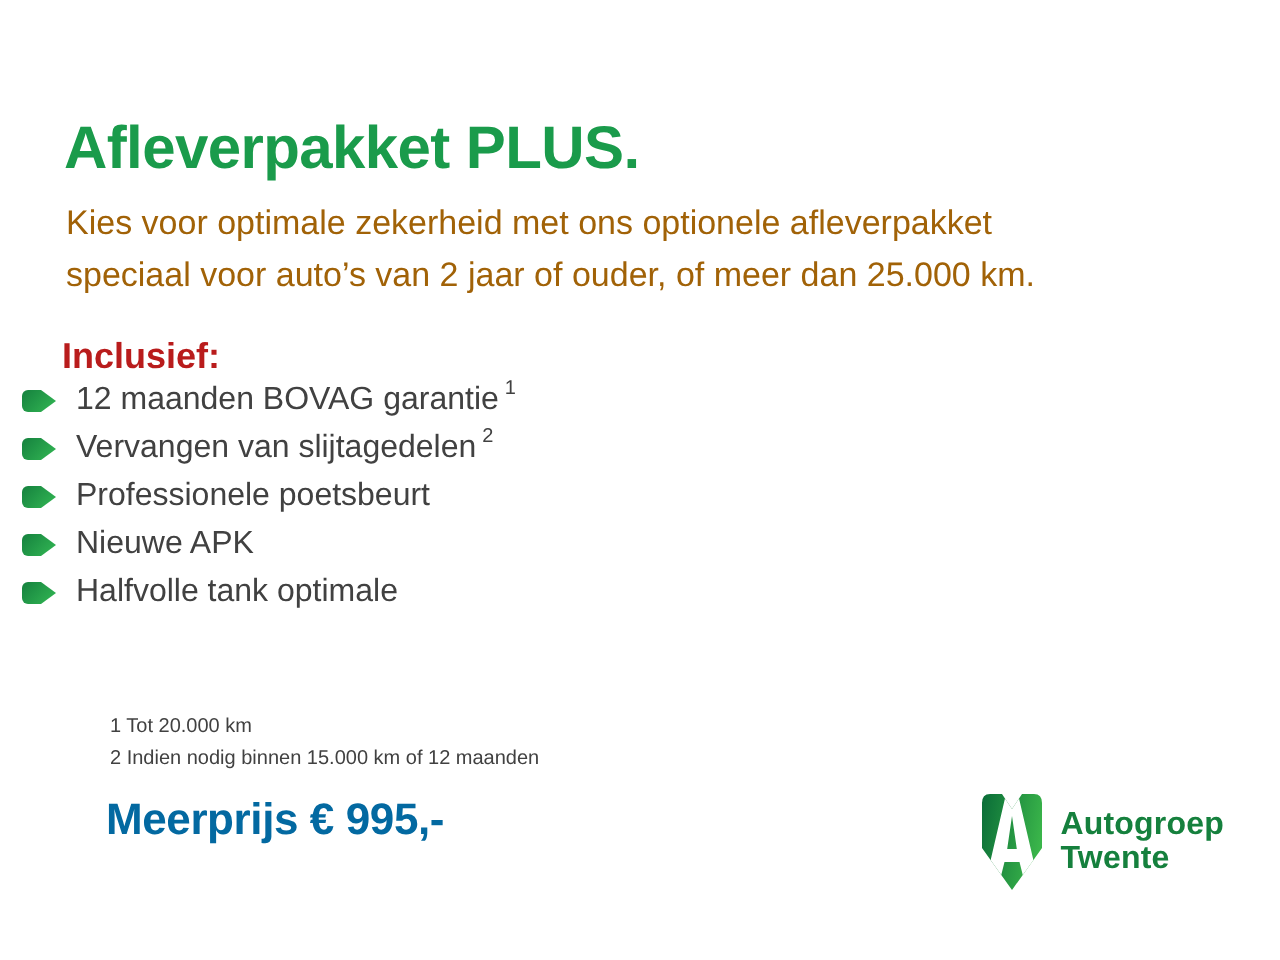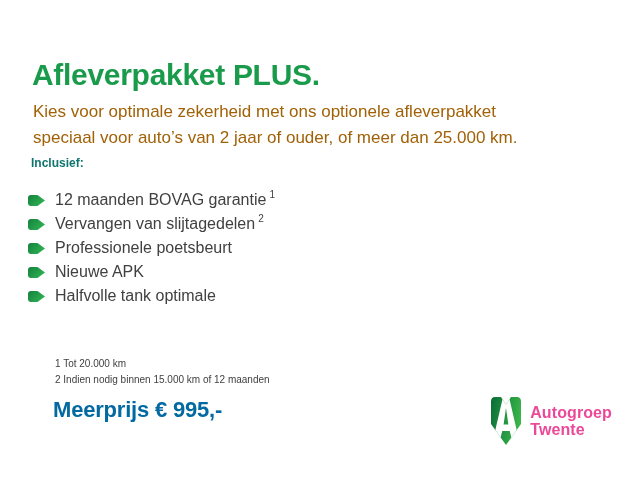--- a/index.html
+++ b/index.html
@@ -30,28 +30,28 @@
     left: 33px;
     top: 99px;
     margin: 0;
     font-size: 17px;
     line-height: 26px;
     color: #a16207;
   }
   .inclusief-heading {
     position: absolute;
     left: 31px;
-    top: 156px;
-    font-size: 12px;
-    font-weight: 700;
-    color: #0f766e;
+    top: 168px;
+    font-size: 18px;
+    font-weight: 700;
+    color: #b91c1c;
   }
   .benefits {
     position: absolute;
-    left: 28px;
+    left: 11px;
     top: 188px;
     margin: 0;
     padding: 0;
     list-style: none;
     text-align: right;
   }
   .benefits li {
     display: flex;
     align-items: center;
     height: 24px;
@@ -100,21 +100,21 @@
     align-items: center;
     gap: 8px;
   }
   .logo .shield { width: 32px; height: 50px; }
   .logo .shield svg { display: block; width: 32px; height: 50px; }
   .logo-text {
     font-size: 16px;
     font-weight: 700;
     line-height: 17px;
     letter-spacing: 0.1px;
-    color: #ec4899;
+    color: #15803d;
   }
 </style>
 </head>
 <body>
 
 <div class="page">
 
   <svg width="0" height="0" style="position:absolute" aria-hidden="true">
     <defs>
       <linearGradient id="leafGrad" x1="0" y1="0" x2="1" y2="0.6">

